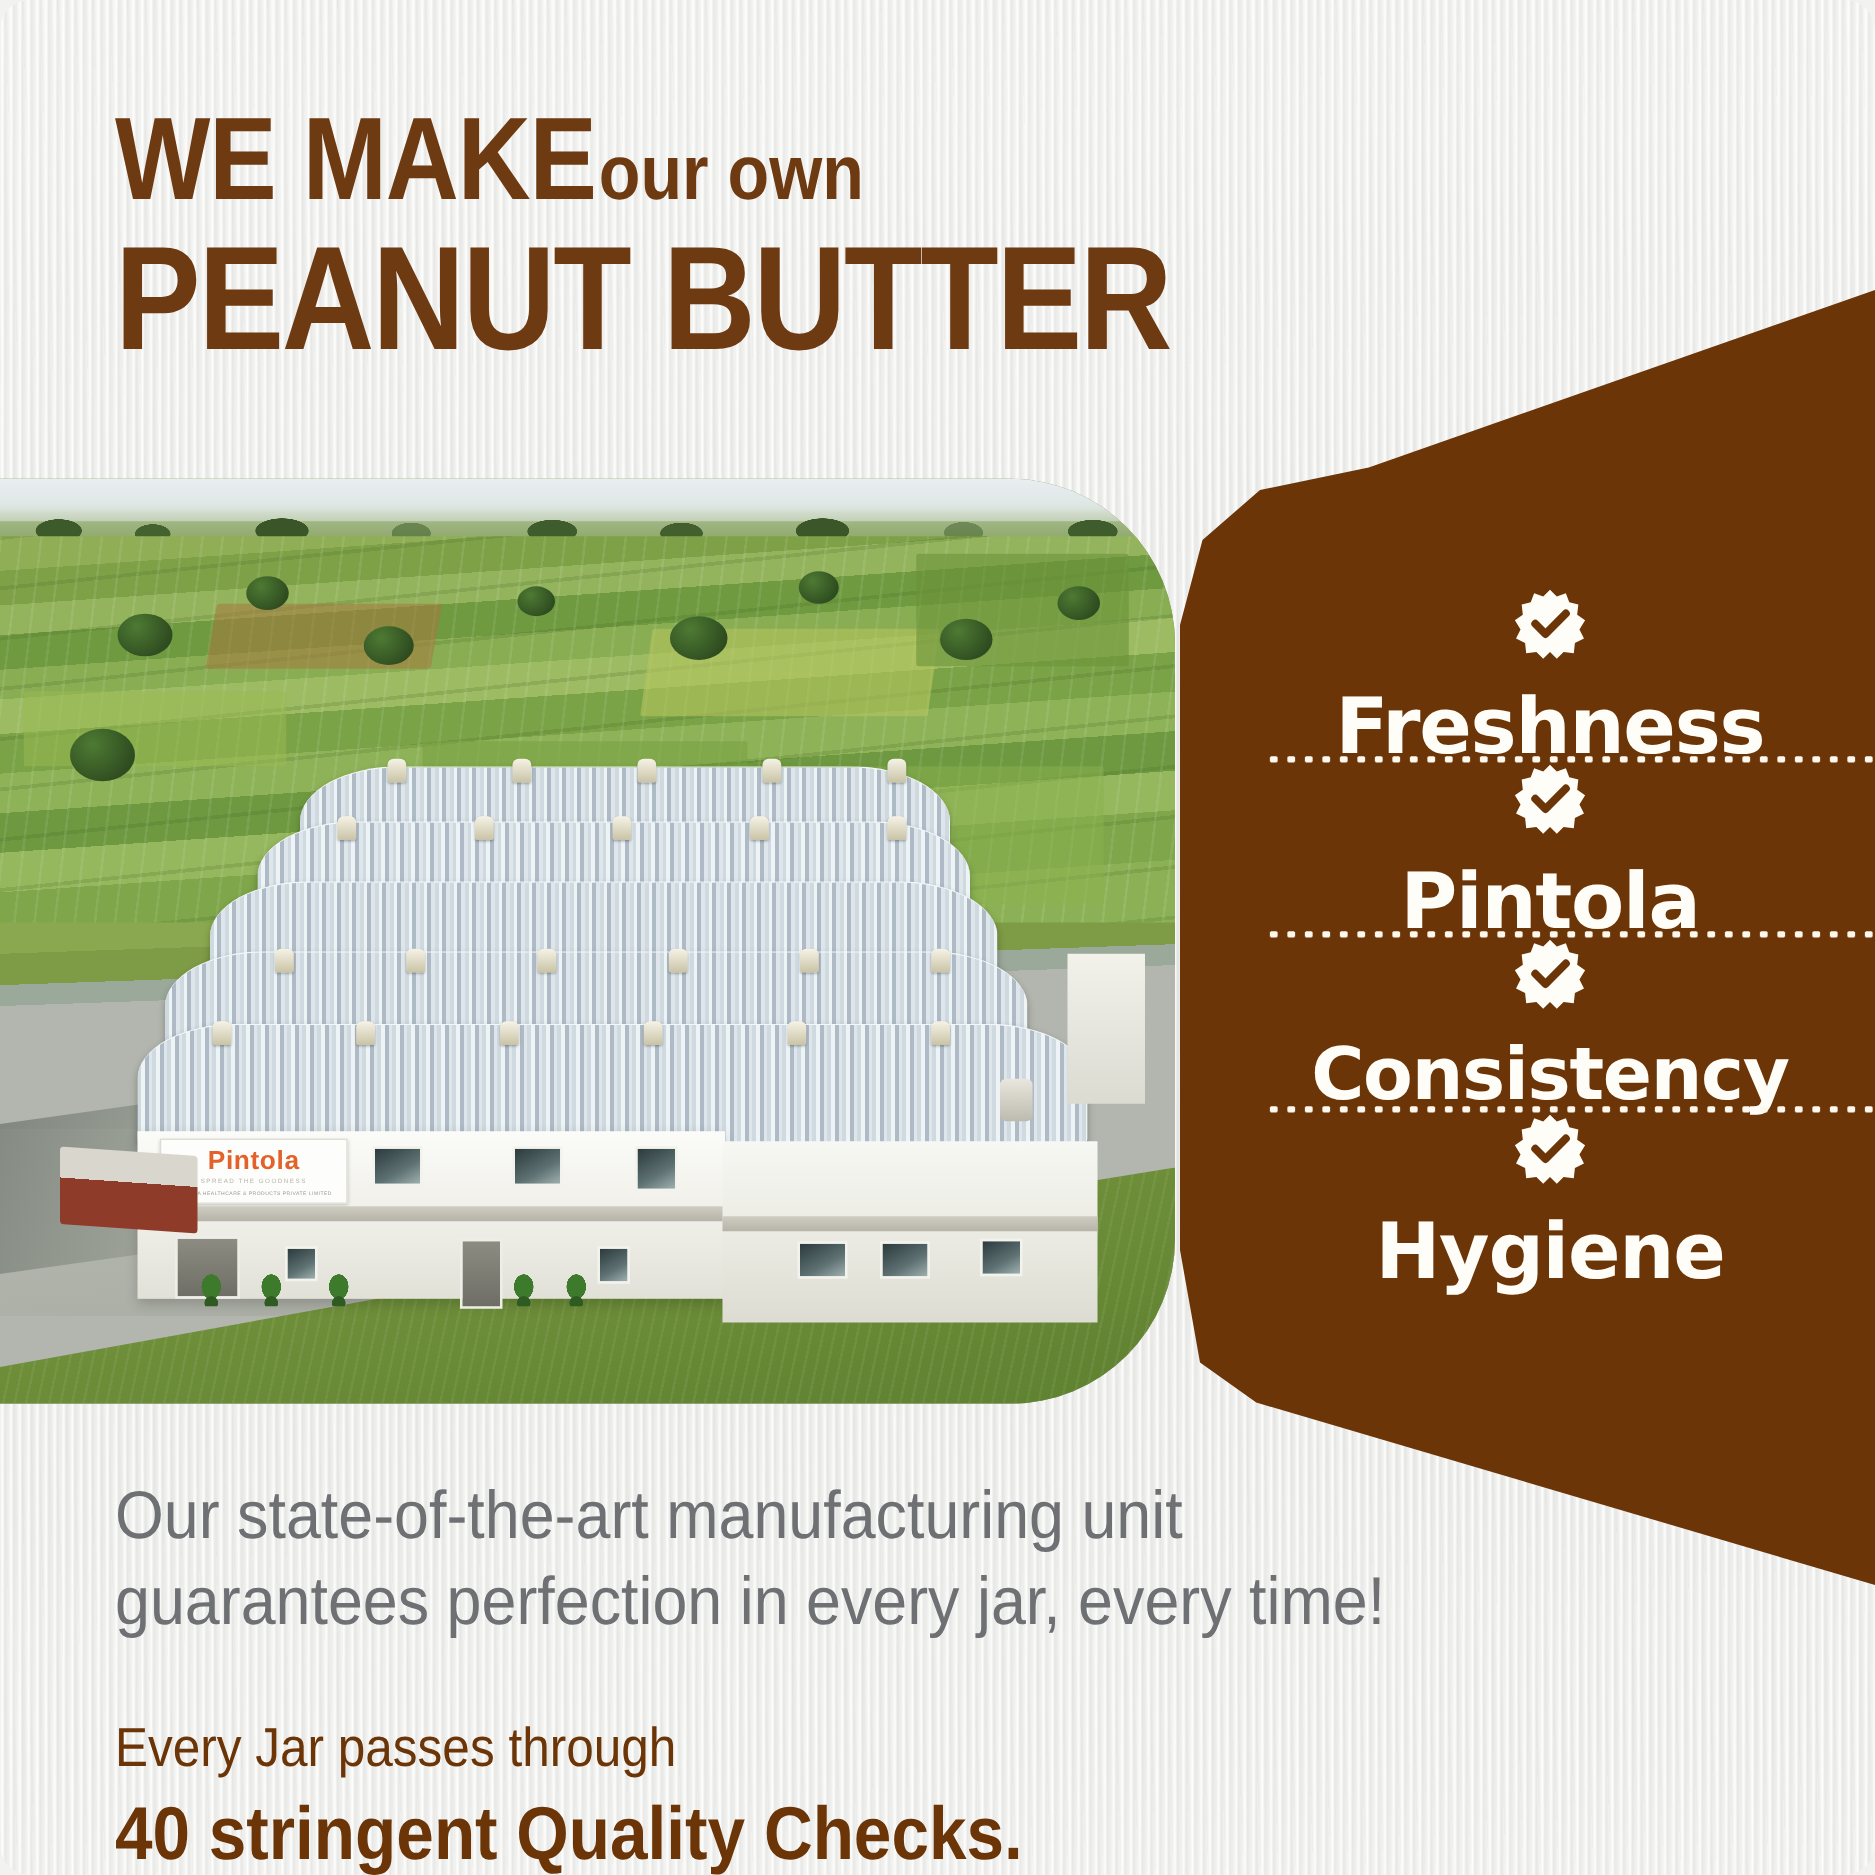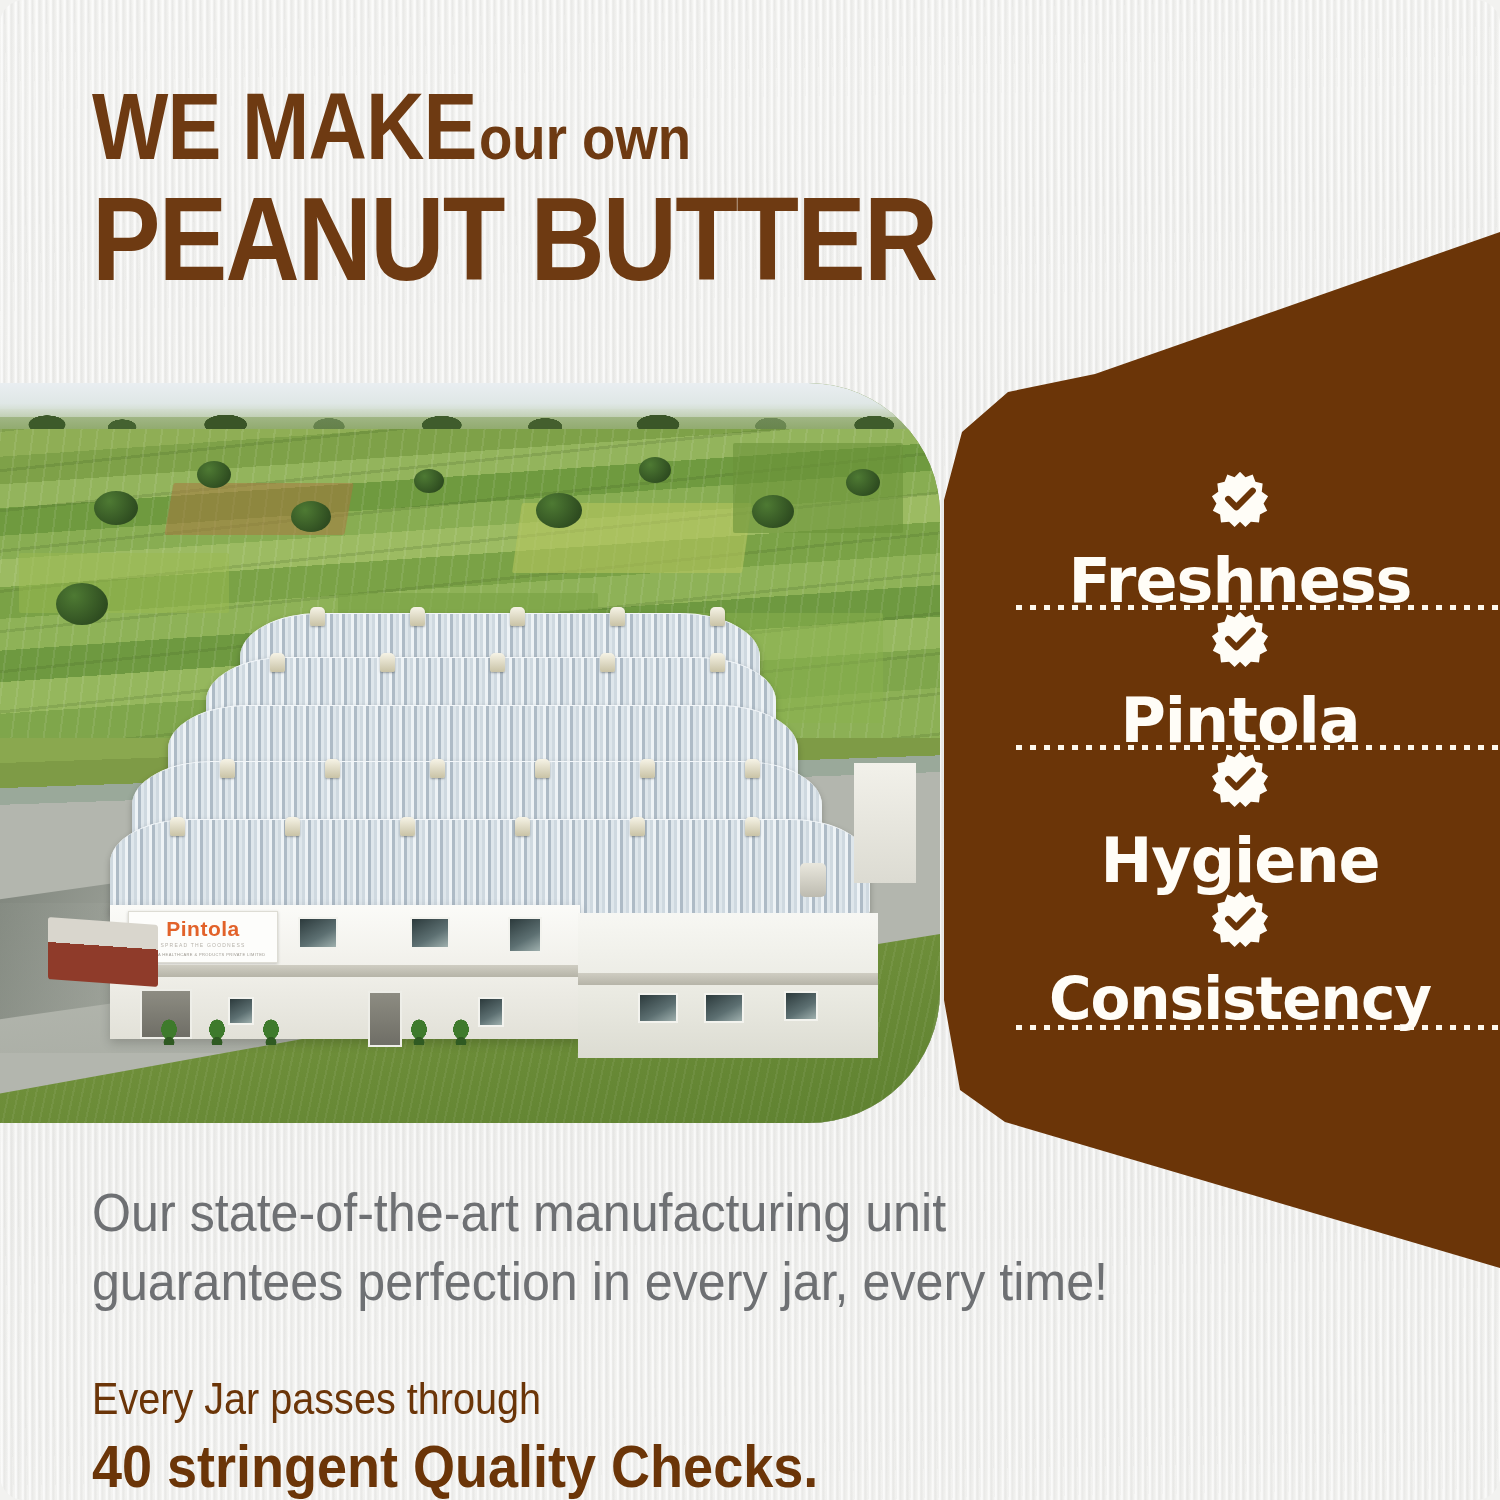--- a/index.html
+++ b/index.html
@@ -443,30 +443,30 @@
       </svg>
       <span class="feature-label">Pintola</span>
       <div class="divider"></div>
     </div>
 
     <div class="feature">
       <svg class="badge" viewBox="0 0 64 64">
         <path fill="#fffdf7" d="M32 2 38 8 46 5 49 13 57 15 56 24 63 29 58 37 62 45 54 49 53 58 44 57 38 63 32 57 26 63 20 57 11 58 10 49 2 45 6 37 1 29 8 24 7 15 15 13 18 5 26 8Z"></path>
         <path fill="none" stroke="#6b3508" stroke-width="7" stroke-linecap="round" stroke-linejoin="round" d="M19 32 28 41 46 23"></path>
       </svg>
-      <span class="feature-label">Hygiene</span>
+      <span class="feature-label small">Consistency</span>
+      <div class="divider"></div>
     </div>
 
     <div class="feature">
       <svg class="badge" viewBox="0 0 64 64">
         <path fill="#fffdf7" d="M32 2 38 8 46 5 49 13 57 15 56 24 63 29 58 37 62 45 54 49 53 58 44 57 38 63 32 57 26 63 20 57 11 58 10 49 2 45 6 37 1 29 8 24 7 15 15 13 18 5 26 8Z"></path>
         <path fill="none" stroke="#6b3508" stroke-width="7" stroke-linecap="round" stroke-linejoin="round" d="M19 32 28 41 46 23"></path>
       </svg>
-      <span class="feature-label small">Consistency</span>
-      <div class="divider"></div>
+      <span class="feature-label">Hygiene</span>
     </div>
 
   </div>
 
   <div class="bottom">
     <div class="lead">Our state-of-the-art manufacturing unit</div>
     <div class="lead">guarantees perfection in every jar, every time!</div>
     <div class="cta-block">
       <div class="cta-1">Every Jar passes through</div>
       <div class="cta-2">40 stringent Quality Checks.</div>

